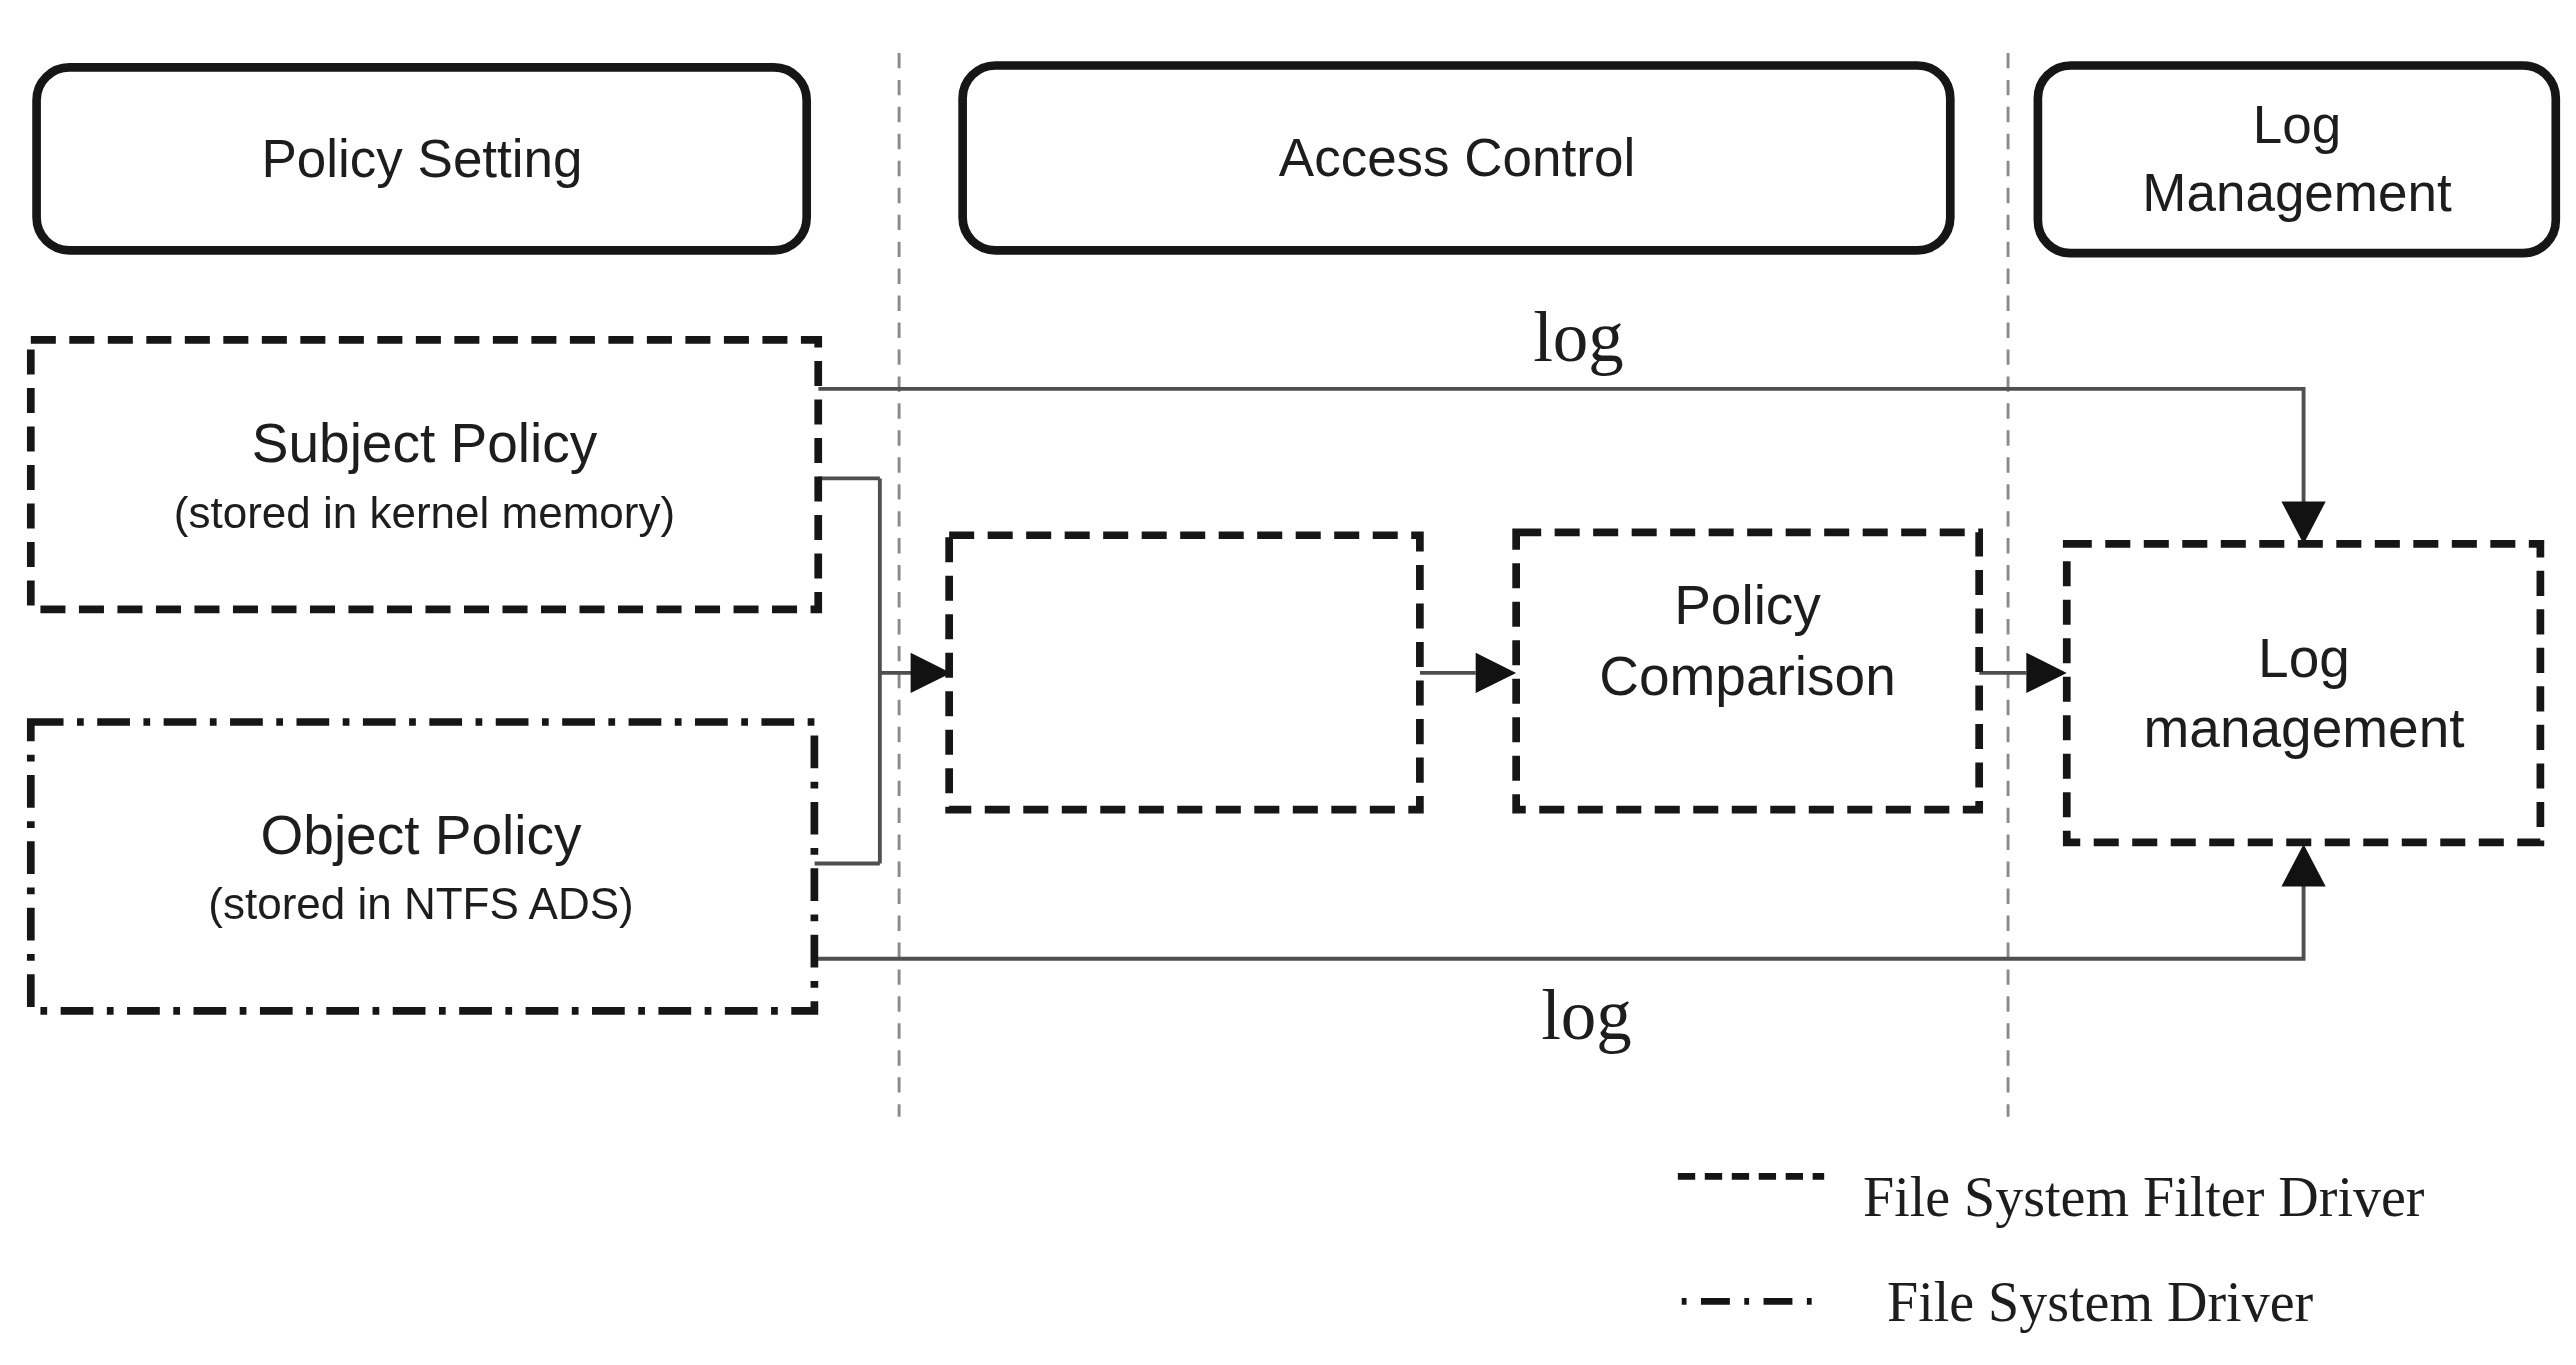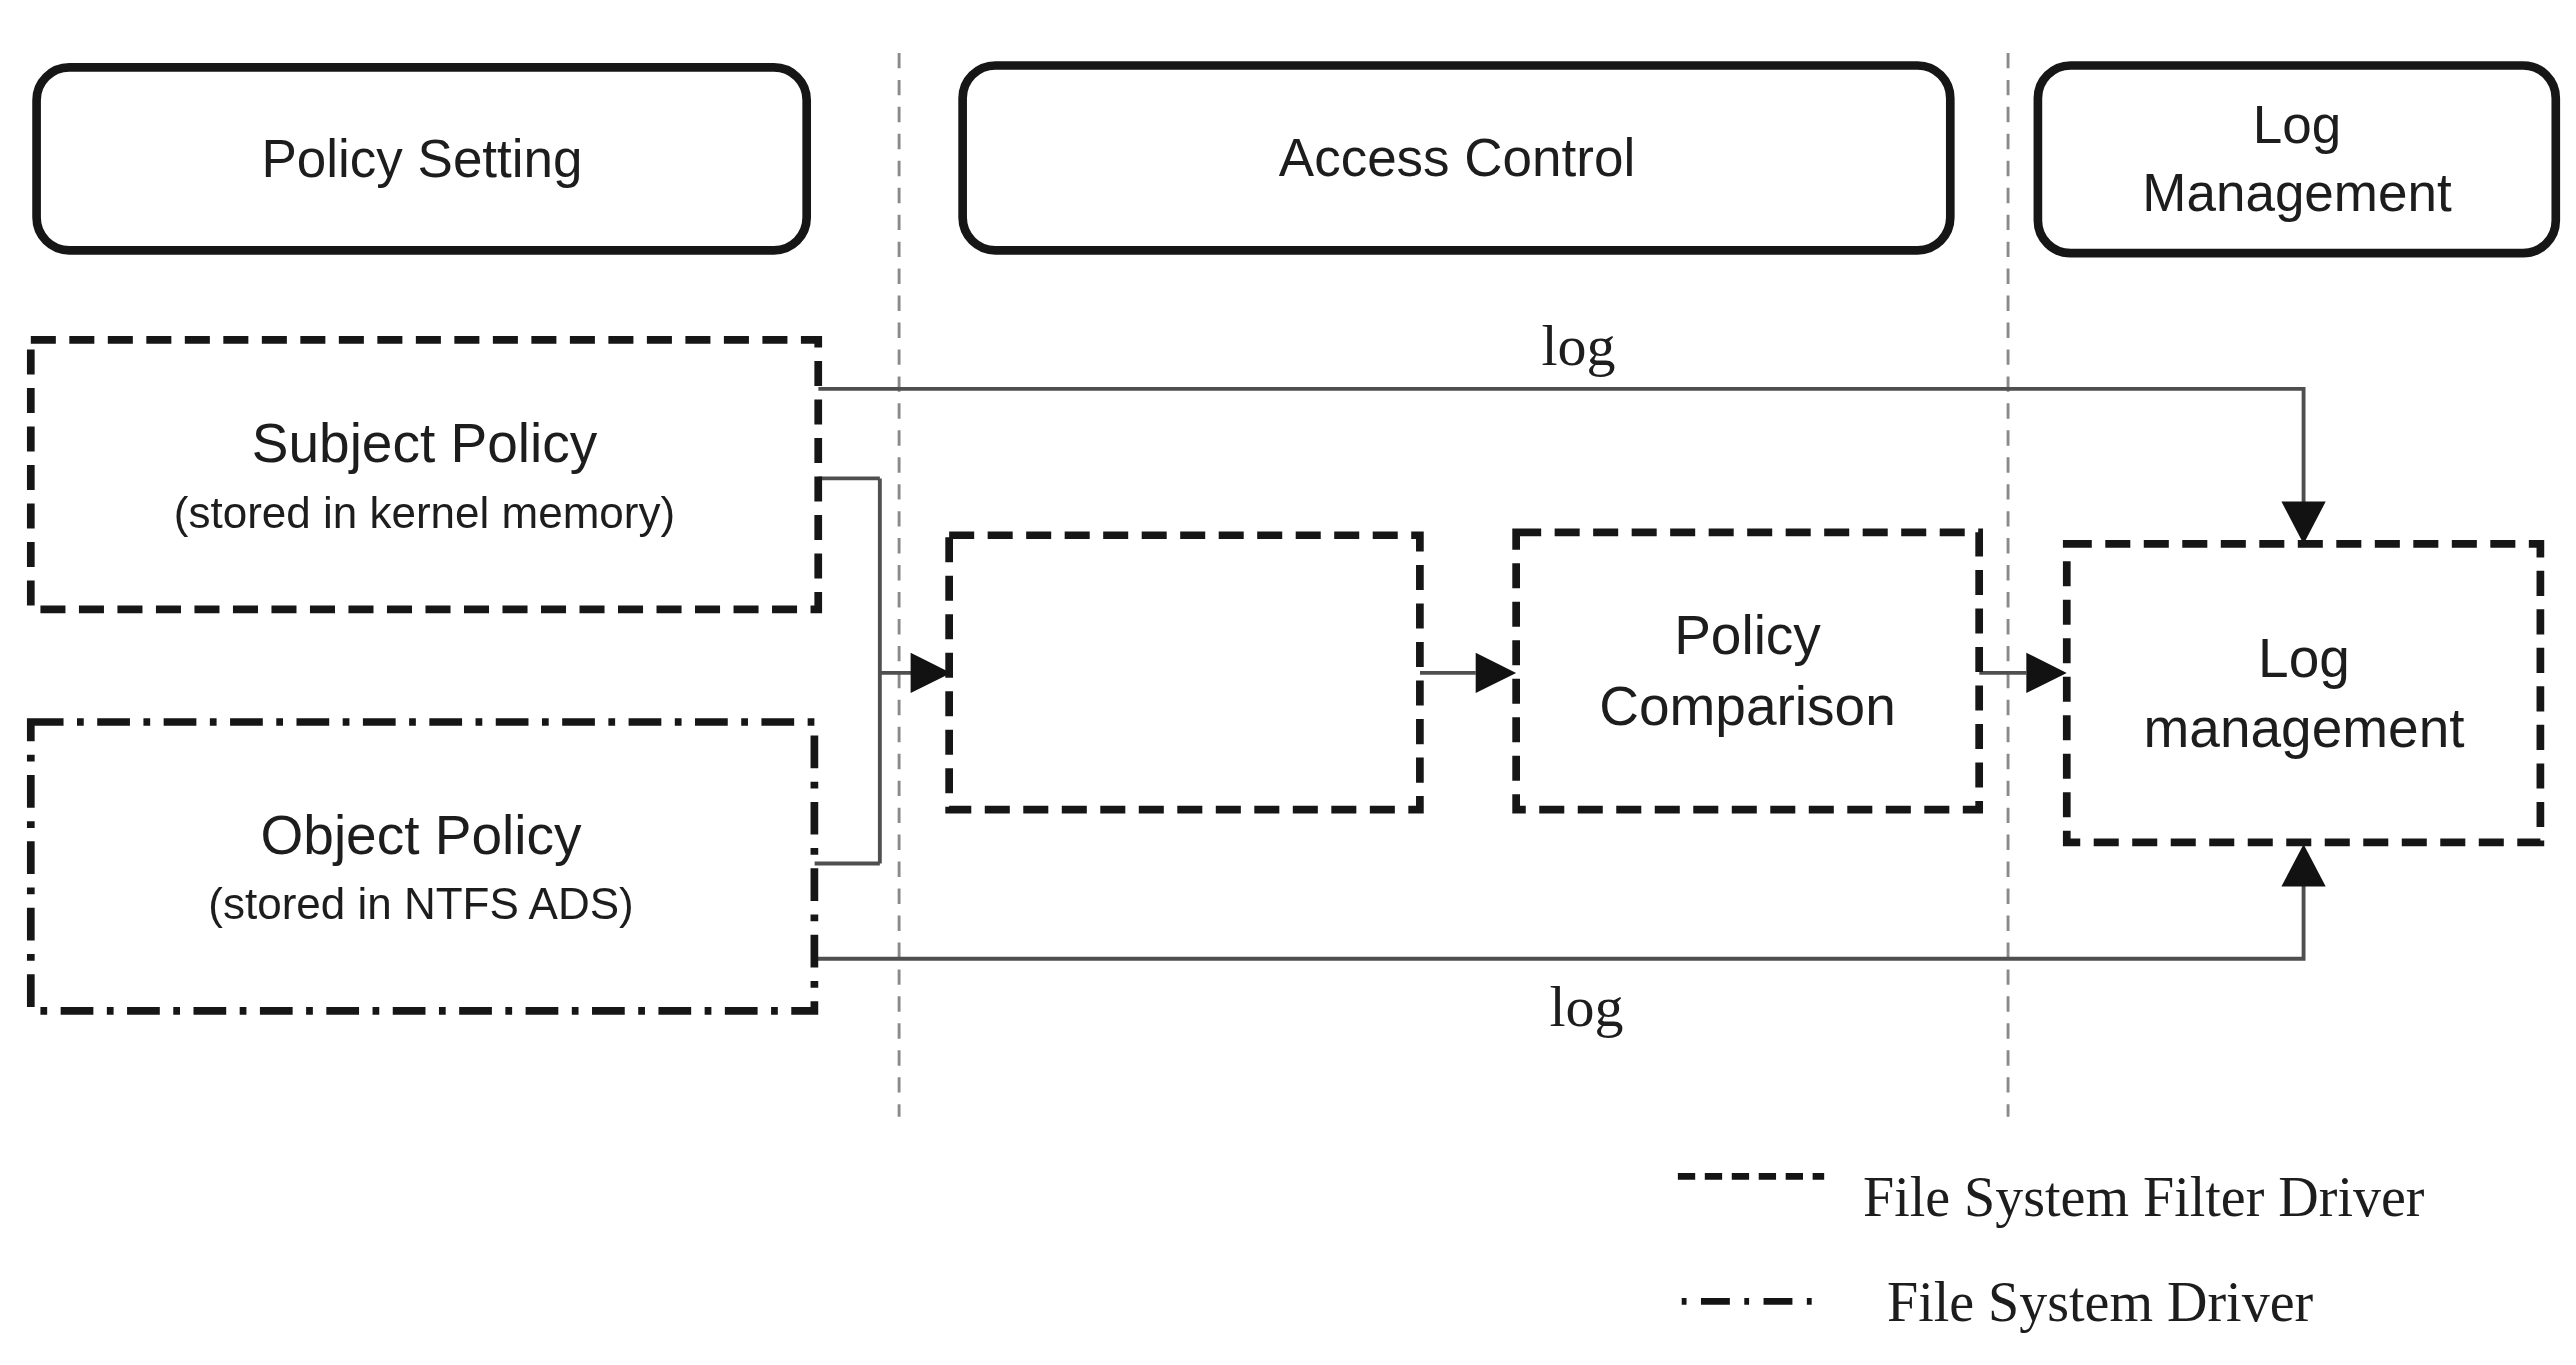--- a/index.html
+++ b/index.html
@@ -32,21 +32,21 @@
     line-height: 1.28;
     pointer-events: none;
   }
   .hdr-lbl { font-size: 53px; }
   .node-lbl { font-size: 55px; }
   .node-stack { position: absolute; display: flex; flex-direction: column;
                 align-items: center; justify-content: center; text-align: center; }
   .node-title { font-size: 55px; line-height: 1.25; }
   .node-sub   { font-size: 44px; line-height: 1.3; margin-top: 5.8px; }
   .serif { font-family: "Liberation Serif", "DejaVu Serif", serif; }
-  .loglbl { font-size: 58px; }
+  .loglbl { font-size: 71px; }
   .legend-lbl { font-size: 56px; justify-content: flex-start; text-align: left; }
 </style>
 </head>
 <body>
 
 <div id="canvas">
 
   <svg id="lines" width="2576" height="1366" viewBox="0 0 2676 1419">
 
     <line class="sep" x1="934" y1="55" x2="934" y2="1160"></line>
@@ -91,21 +91,21 @@
   <div class="node-stack" style="left:31px; top:340px; width:787px; height:270px;">
     <div class="node-title">Subject Policy</div>
     <div class="node-sub">(stored in kernel memory)</div>
   </div>
 
   <div class="node-stack" style="left:29px; top:722px; width:784px; height:289px;">
     <div class="node-title">Object Policy</div>
     <div class="node-sub">(stored in NTFS ADS)</div>
   </div>
 
-  <div class="lbl node-lbl" style="left:1516px; top:532px; width:463px; height:277px; padding:0 67px; box-sizing:border-box;">Policy Comparison</div>
+  <div class="lbl node-lbl" style="left:1516px; top:502px; width:463px; height:277px; padding:0 67px; box-sizing:border-box;">Policy Comparison</div>
   <div class="lbl node-lbl" style="left:2067px; top:544px; width:474px; height:298px; padding:0 63px; box-sizing:border-box;">Log management</div>
 
   <div class="lbl serif loglbl" style="left:1482px; top:310px; width:193px; height:73px; align-items:flex-end;">log</div>
   <div class="lbl serif loglbl" style="left:1490px; top:970px; width:193px; height:77px; align-items:flex-start;">log</div>
 
   <div class="lbl serif legend-lbl" style="left:1863px; top:1146px; width:693px; height:64px;margin-top:20px;">File System Filter Driver</div>
   <div class="lbl serif legend-lbl" style="left:1863px; top:1271px; width:693px; height:64px;margin-left:24px;">File System Driver</div>
 
 </div>
 

